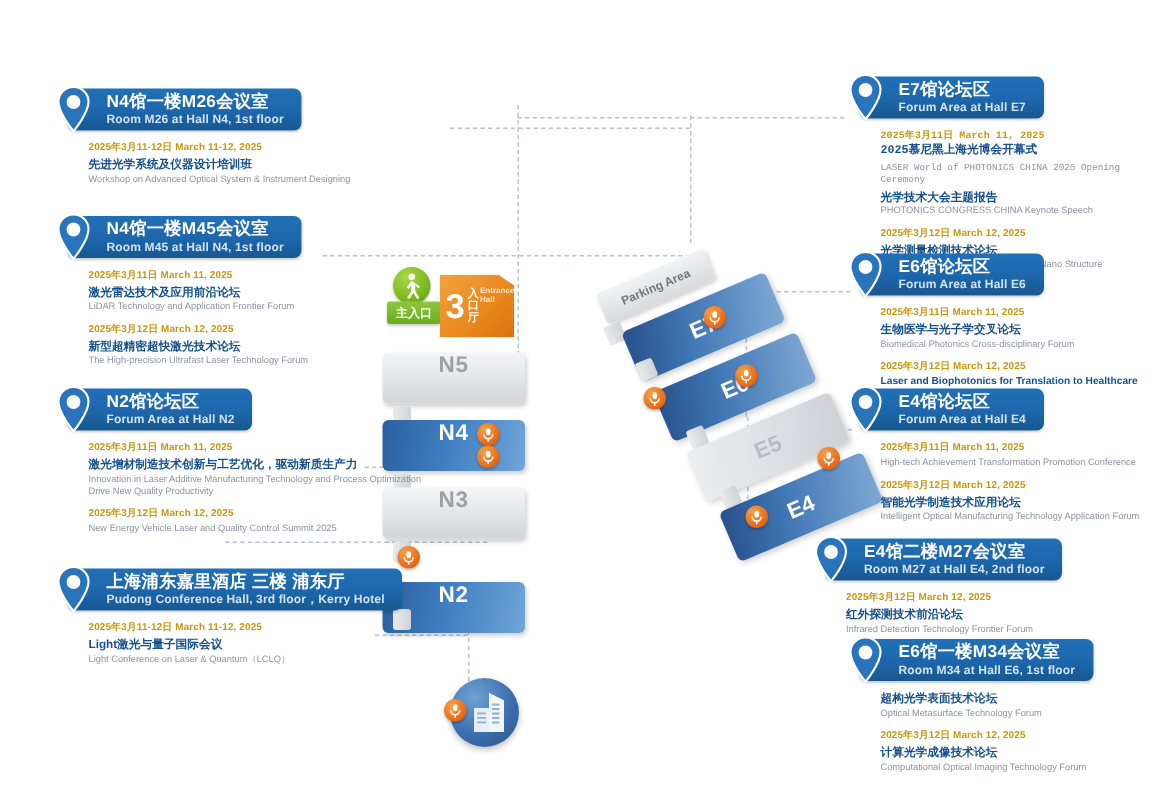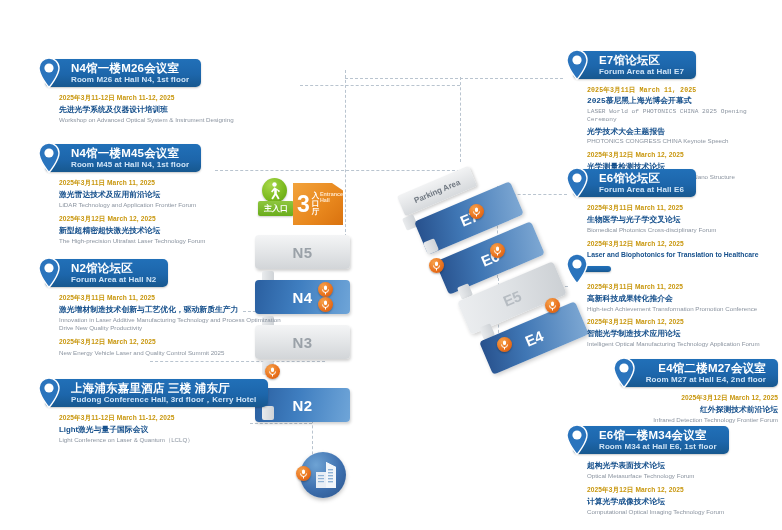--- a/index.html
+++ b/index.html
@@ -37,21 +37,21 @@
   .e-en.strongblue{color:#16508c;font-weight:bold;font-size:6.8px;}
 
   
   .dash{position:absolute;border:0;border-top:1px dashed #b9c4cf;}
   .dashv{position:absolute;border:0;border-left:1px dashed #b9c4cf;}
 
   
   .nhall{
     position:absolute;width:95px;height:34px;border-radius:4px;
     box-shadow:1px 2px 3px rgba(0,0,0,.18);
-    display:flex;align-items:center;justify-content:center;
+    display:flex;align-items:flex-start;justify-content:center;
   }
   .nhall span{font-size:15px;font-weight:bold;letter-spacing:.5px;}
   .nhall.gray{background:linear-gradient(to bottom,#f4f5f6 0%,#e4e6e8 48%,#d2d5d8 100%);}
   .nhall.gray span{color:#9aa1a8;}
   .nhall.blue{background:linear-gradient(100deg,#2a5fa0 0%,#3f7ec0 45%,#6fa5d8 100%);}
   .nhall.blue span{color:#ffffff;}
   .nconn{position:absolute;width:12px;height:14px;
     background:linear-gradient(to right,#e9ebed,#cfd3d7);border-radius:2px;}
 
   
@@ -412,36 +412,39 @@
       </div>
     </div>
   </div>
 
   <div class="card" style="left:573px;top:258px;width:205px;">
     <div class="card-head">
       <svg class="pin" viewBox="0 0 26 32">
         <path d="M13 1C7.5 1 3 5.4 3 10.9c0 7.6 10 19.6 10 19.6s10-12 10-19.6C23 5.4 18.5 1 13 1z" fill="#2a74bd" stroke="#ffffff" stroke-width="1.4"></path>
         <circle cx="13" cy="11" r="4.6" fill="#ffffff"></circle>
       </svg>
+      <div class="head-txt">
+        <div class="head-cn">E4馆论坛区</div>
+        <div class="head-en">Forum Area at Hall E4</div>
+      </div>
     </div>
     <div class="card-body">
       <div class="entry">
         <div class="e-date">2025年3月11日  March 11, 2025</div>
-        <div class="e-cn">高新科技成果转化推介会</div>
         <div class="e-en">High-tech Achievement Transformation Promotion Conference</div>
       </div>
       <div class="entry">
         <div class="e-date">2025年3月12日  March 12, 2025</div>
         <div class="e-cn">智能光学制造技术应用论坛</div>
         <div class="e-en">Intelligent Optical Manufacturing Technology Application Forum</div>
       </div>
     </div>
   </div>
 
-  <div class="card" style="left:573px;top:358px;width:205px;text-align:right;">
+  <div class="card" style="left:550px;top:358px;width:205px;">
     <div class="card-head">
       <svg class="pin" viewBox="0 0 26 32">
         <path d="M13 1C7.5 1 3 5.4 3 10.9c0 7.6 10 19.6 10 19.6s10-12 10-19.6C23 5.4 18.5 1 13 1z" fill="#2a74bd" stroke="#ffffff" stroke-width="1.4"></path>
         <circle cx="13" cy="11" r="4.6" fill="#ffffff"></circle>
       </svg>
       <div class="head-txt">
         <div class="head-cn">E4馆二楼M27会议室</div>
         <div class="head-en">Room M27 at Hall E4, 2nd floor</div>
       </div>
     </div>

